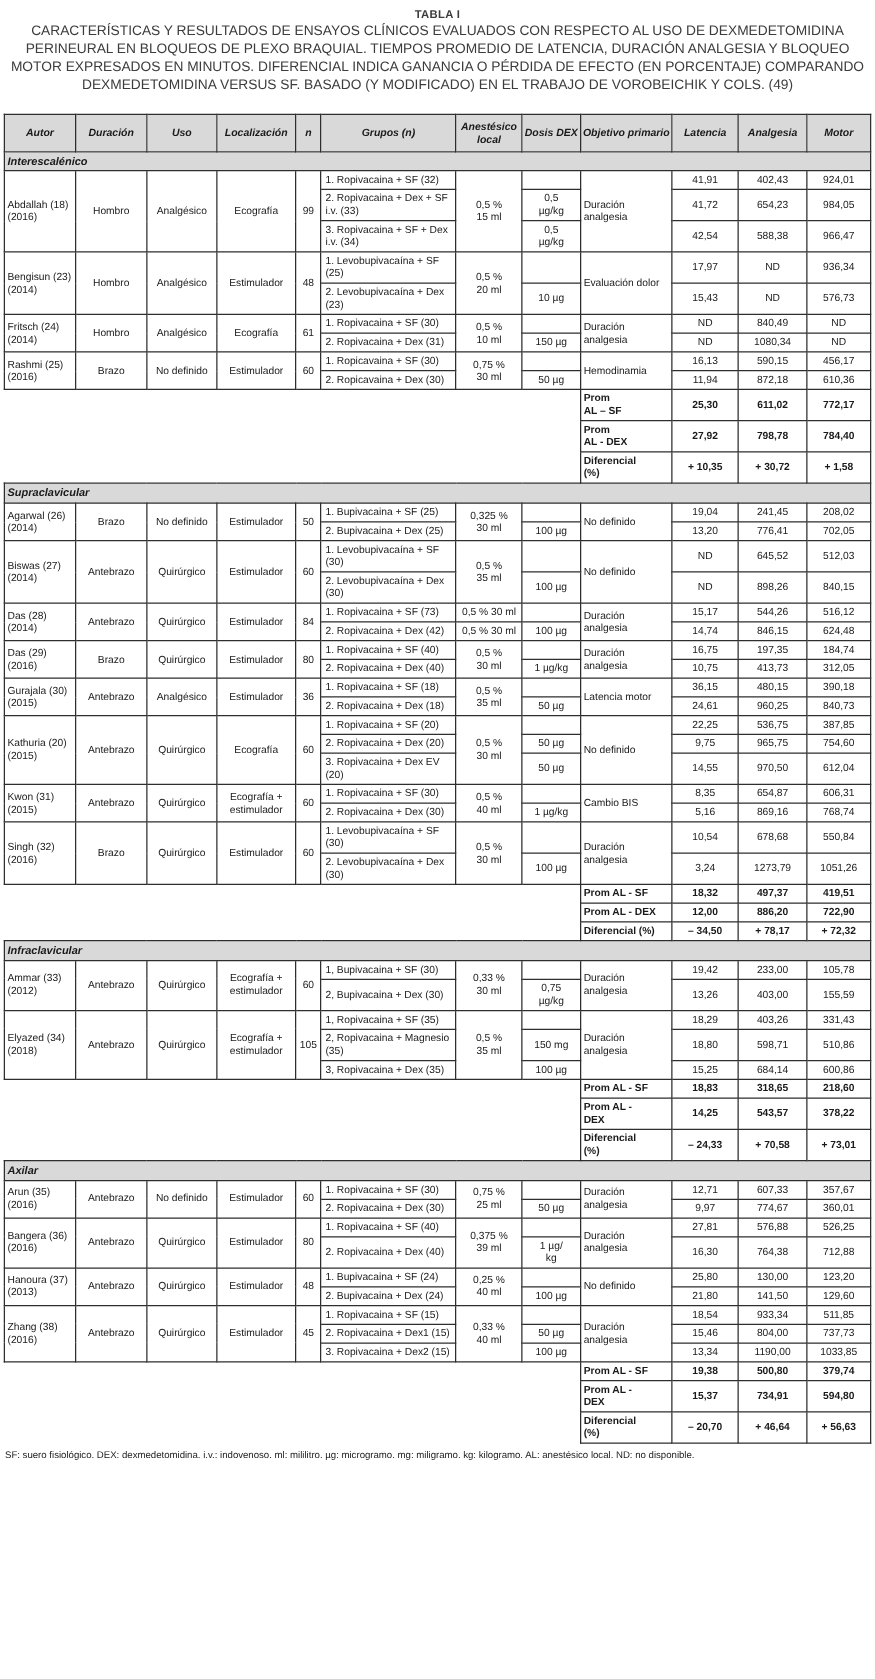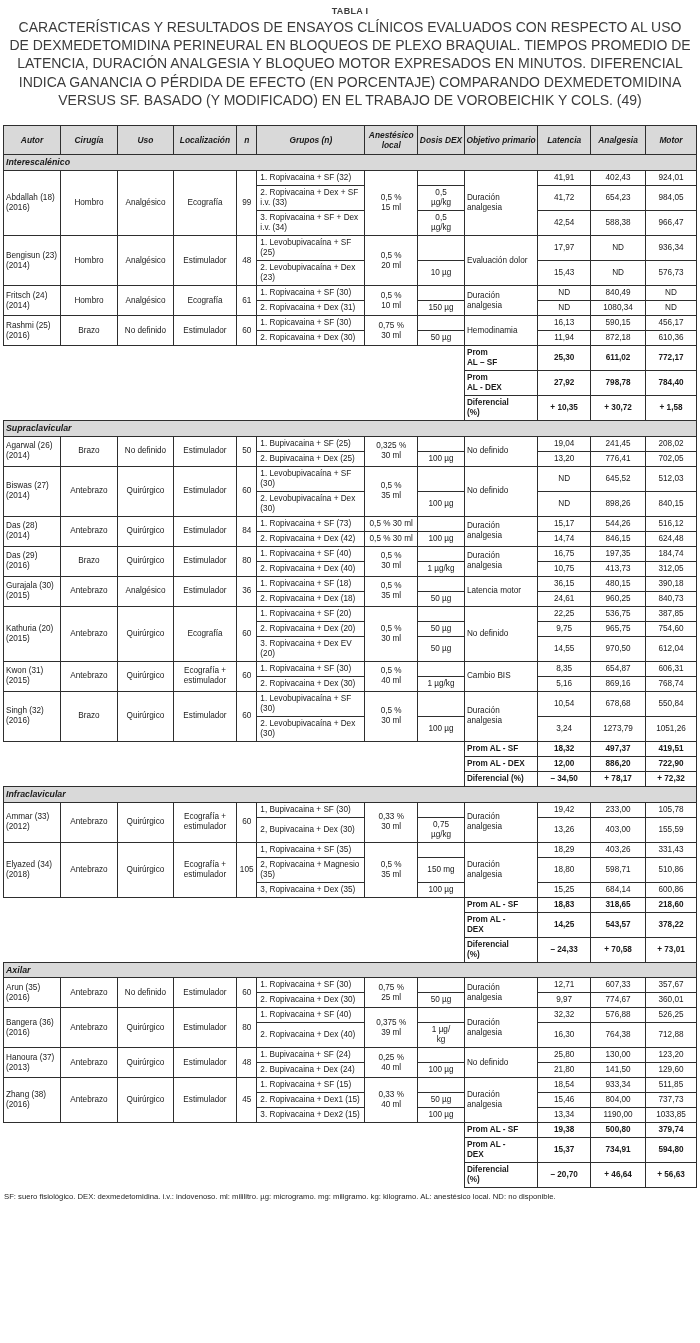--- a/index.html
+++ b/index.html
@@ -1,21 +1,21 @@
 <!DOCTYPE html>
 <html><head>
 <meta charset="utf-8">
 <style>
   * { box-sizing: border-box; }
   html, body { margin: 0; padding: 0; background: #ffffff; }
   body { width: 700px; font-family: "Liberation Sans", sans-serif; color: #1a1a1a; }
   .page { width: 700px; padding-top: 4px; }
   .title-block { text-align: center; color: #3c3c3c; margin: 2px 8px 5px; }
   .table-title { font-size: 9px; font-weight: bold; letter-spacing: .3px; }
-  .table-caption { font-size: 14px; line-height: 1.3; margin-top: 2px; font-weight: 500; }
+  .table-caption { font-size: 11px; line-height: 1.3; margin-top: 2px; font-weight: 500; }
   table { border-collapse: collapse; table-layout: fixed; width: 694px; margin: 16px auto 0 auto; }
   td, th { border: 1px solid #2e2e2e; padding: 2px 2px; font-size: 8.2px; line-height: 1.22;
            vertical-align: middle; white-space: pre-line; overflow: hidden; word-wrap: break-word; }
   thead th { background: #d9d9d9; font-style: italic; font-weight: bold; font-size: 8.4px;
              text-align: center; padding: 4px 1px; }
   td.band { background: #d9d9d9; font-style: italic; font-weight: bold; 
             font-size: 8.8px; padding: 2px; }
   td { height: 15px; }
   .c { text-align: center; }
   .l { text-align: left; }
@@ -45,21 +45,21 @@
         <col style="width:52px">
         <col style="width:46px">
       <col style="width:72px">
         <col style="width:52px">
         <col style="width:54px">
         <col style="width:50px">
     </colgroup>
     <thead>
       <tr id="header-row">
           <th>Autor</th>
-          <th>Cirugía</th>
+          <th>Duración</th>
           <th>Uso</th>
           <th>Localización</th>
           <th>n</th>
           <th>Grupos (n)</th>
           <th>Anestésico local</th>
           <th>Dosis DEX</th>
           <th>Objetivo primario</th>
           <th>Latencia</th>
           <th>Analgesia</th>
           <th>Motor</th>
@@ -498,21 +498,21 @@
           <td class="l" rowspan="2">Bangera (36) (2016)</td>
           <td class="c" rowspan="2">Antebrazo</td>
           <td class="c" rowspan="2">Quirúrgico</td>
           <td class="c" rowspan="2">Estimulador</td>
           <td class="c" rowspan="2">80</td>
           <td class="l grp">1. Ropivacaina + SF (40)</td>
           <td class="c" rowspan="2">0,375 %
 39 ml</td>
           <td class="c"></td>
           <td class="l" rowspan="2">Duración analgesia</td>
-          <td class="c">32,32</td>
+          <td class="c">27,81</td>
           <td class="c">576,88</td>
           <td class="c">526,25</td>
         </tr>
         <tr>
           <td class="l grp">2. Ropivacaina + Dex (40)</td>
           <td class="c">1 µg/
 kg</td>
           <td class="c">16,30</td>
           <td class="c">764,38</td>
           <td class="c">712,88</td>

